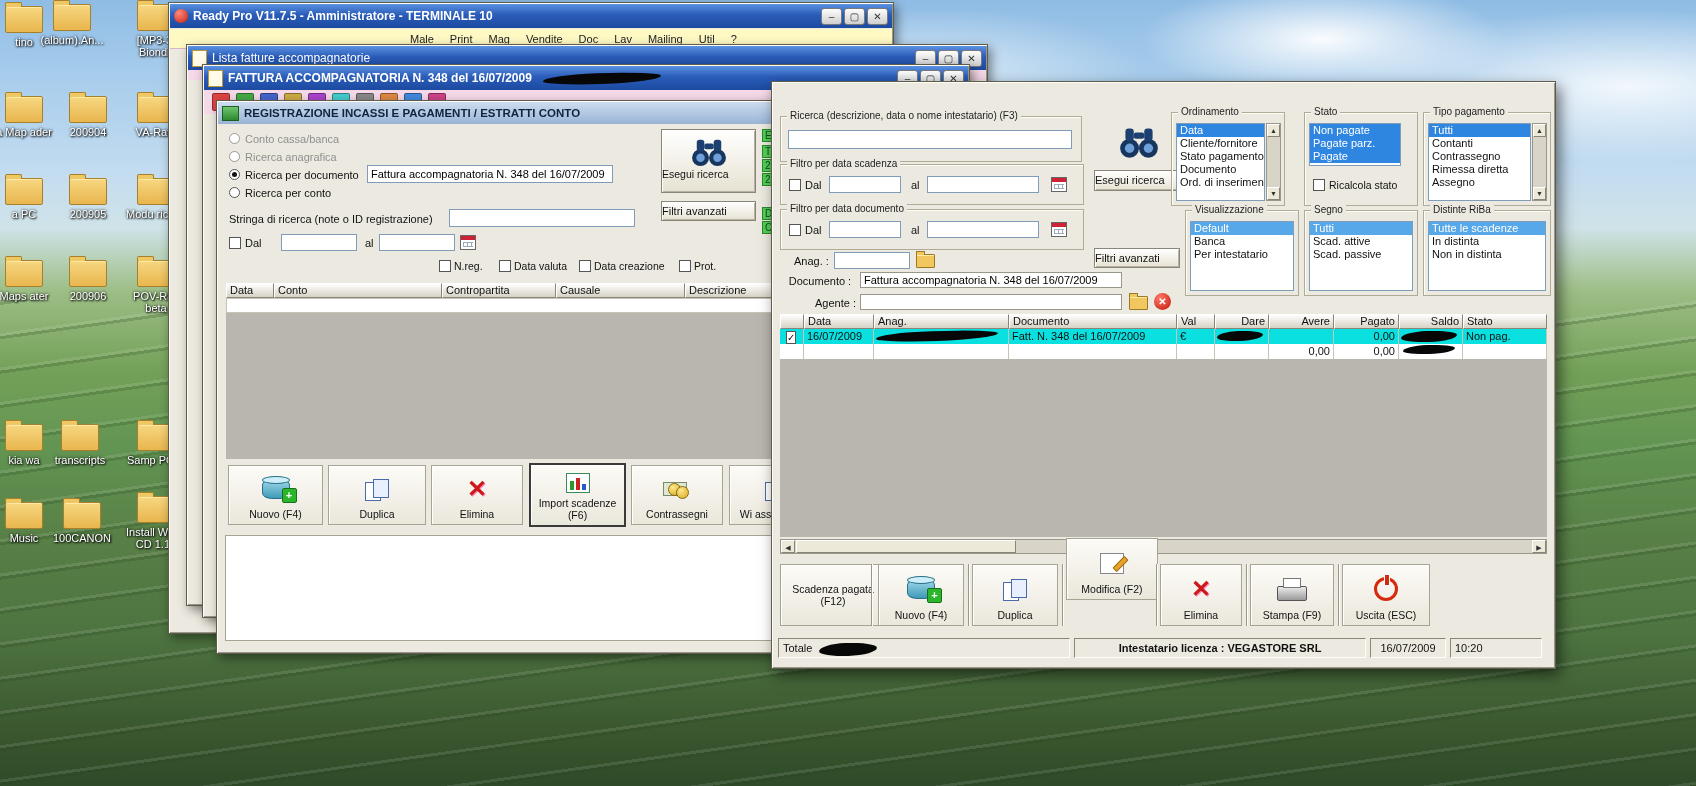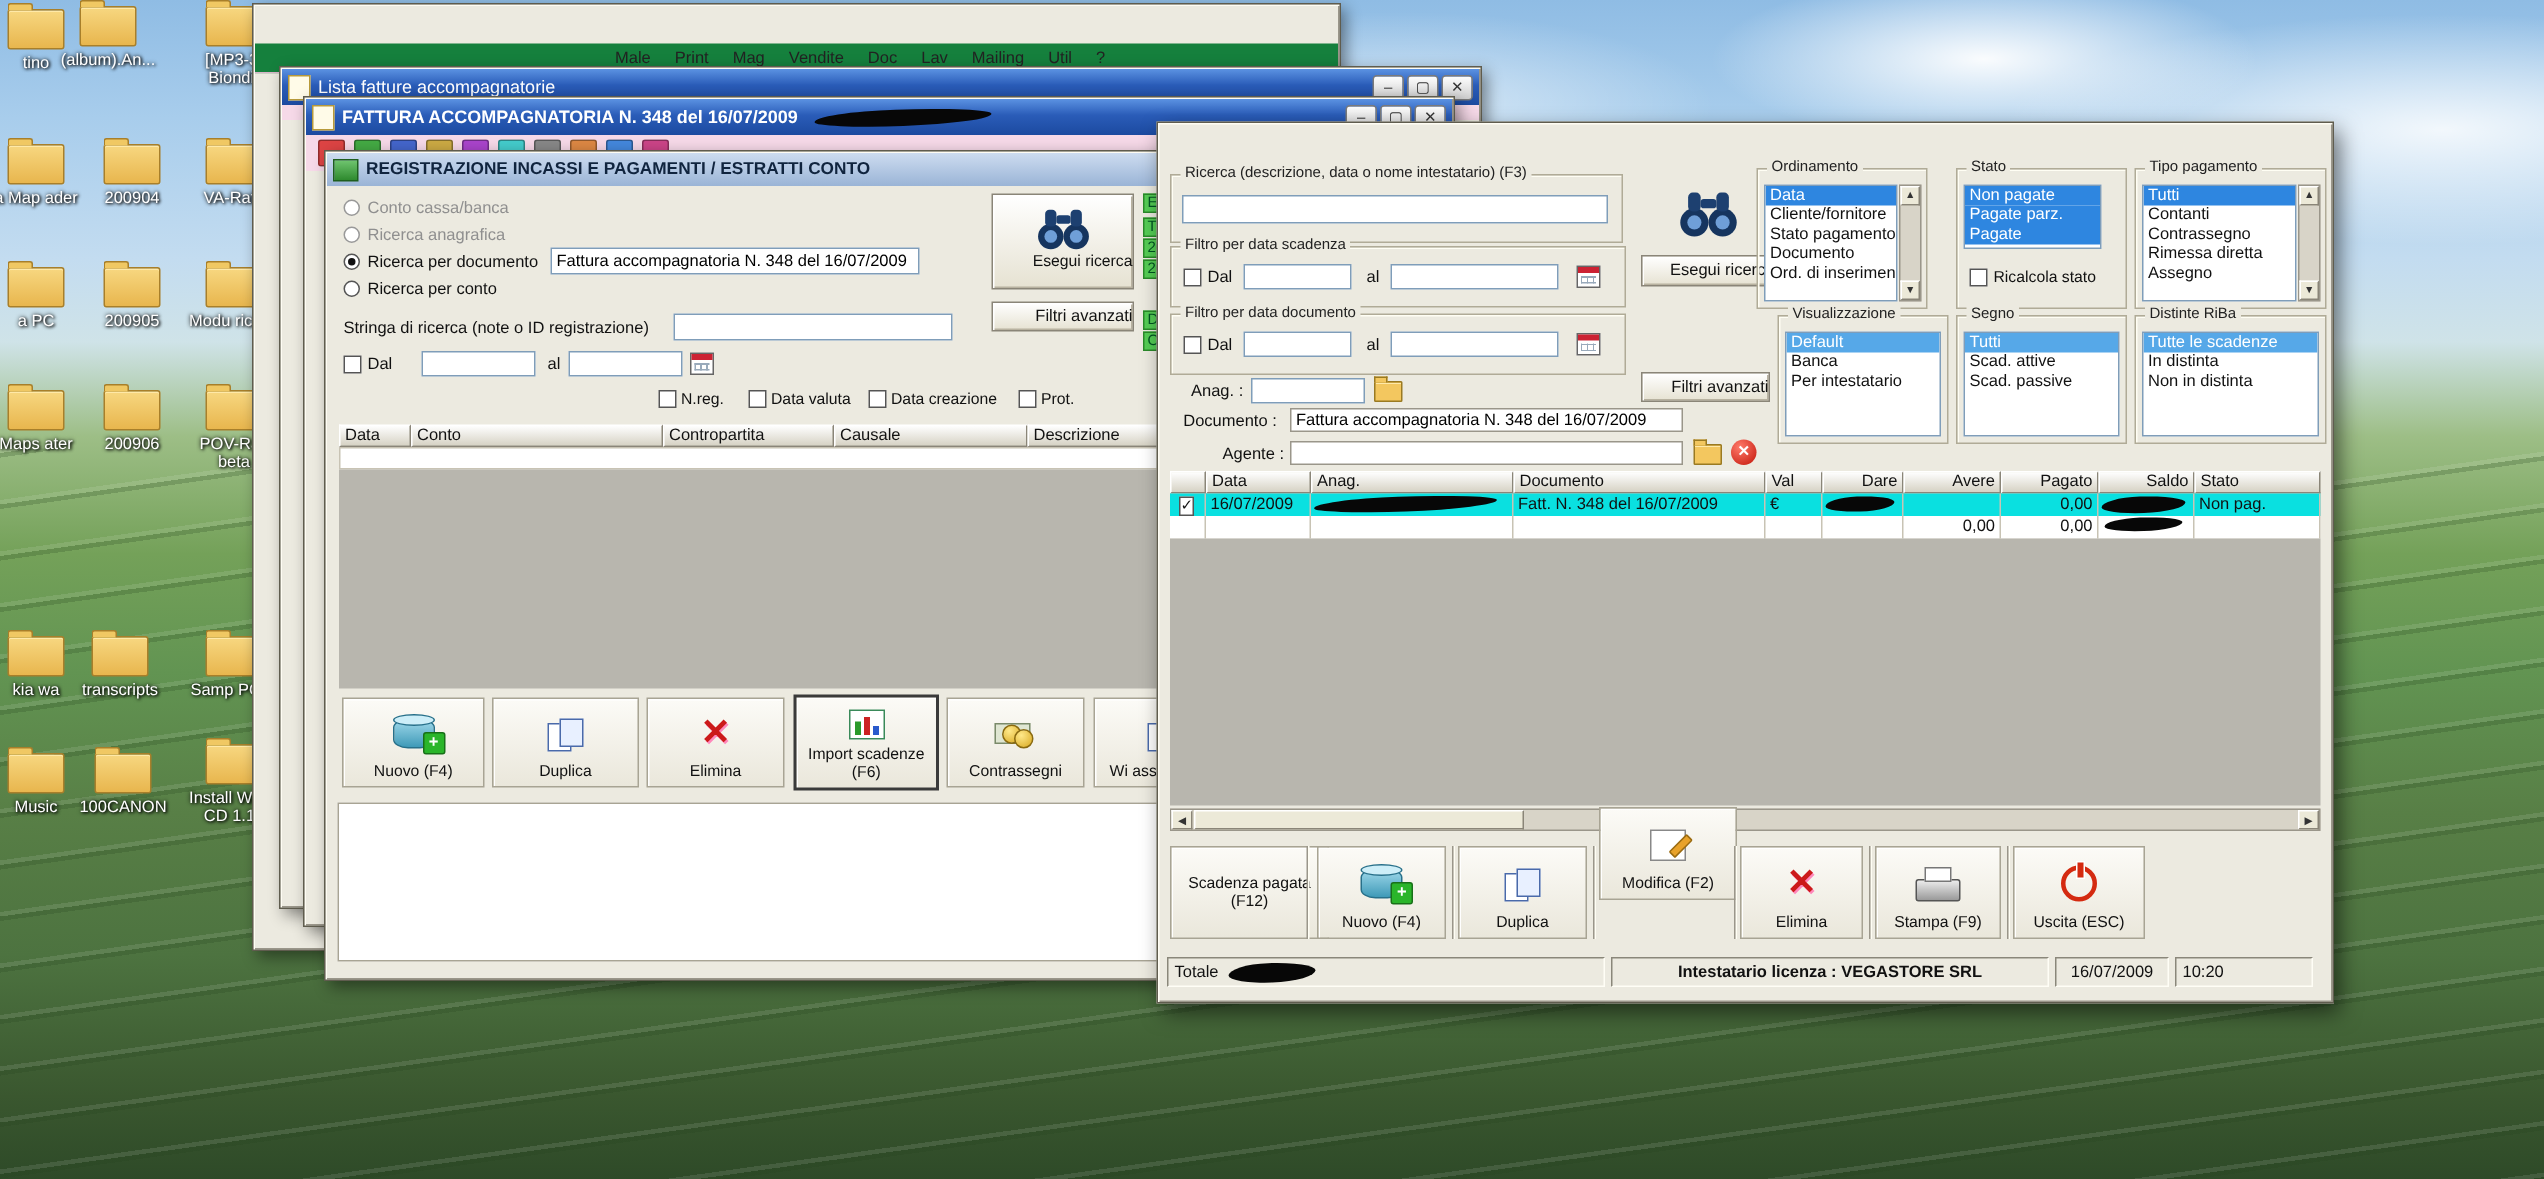--- a/index.html
+++ b/index.html
@@ -26,31 +26,31 @@
   .tb.active{background:linear-gradient(180deg,#eef4fa,#c2d4e8 55%,#aec6de);color:#142a52}
   .tbtitle{font-size:12px;font-weight:bold;white-space:nowrap;overflow:hidden;flex:0 1 auto}
   .tbsp{flex:1}
   .tbtns{display:flex;gap:2px}
   .tbtn{width:21px;height:17px;border:1px solid #7a7a7a;border-radius:3px;background:linear-gradient(#fdfdfd,#cfcfcf);font-size:10px;line-height:15px;text-align:center;color:#333;box-sizing:border-box}
   .tbtn.red{background:linear-gradient(#f4a48c,#d44430 45%,#a82414);border-color:#6e2012;color:#fff}
   .ico-min::before{content:"–"} .ico-max::before{content:"▢"} .ico-x::before{content:"✕"}
   .appico{width:14px;height:14px;border-radius:50%;background:radial-gradient(circle at 35% 30%,#ff8a7a,#c81e10);flex:none}
   .docico{width:13px;height:15px;background:#fffbe8;border:1px solid #b89a3a;flex:none}
   .bookico{width:15px;height:13px;background:linear-gradient(#6fc46f,#2e8a2e);border:1px solid #1e5e1e;flex:none}
-  .menubar{position:absolute;left:1px;right:1px;top:26px;height:20px;background:#15803d;border-bottom:1px solid #d8b4c8;display:flex;align-items:center;gap:16px;padding-left:240px;box-sizing:border-box}
+  .menubar{position:absolute;left:1px;right:1px;top:26px;height:20px;background:#fef9c3;border-bottom:1px solid #d8b4c8;display:flex;align-items:center;gap:16px;padding-left:240px;box-sizing:border-box}
   .mitem{font-size:11px;color:#222;white-space:nowrap}
   .winbody{position:absolute;left:1px;right:1px;bottom:1px;background:#eceae0}
   .pinkbar{position:absolute;left:1px;right:1px;top:25px;height:24px;background:#f6d9e8;display:flex;align-items:center;gap:6px;padding-left:8px;box-sizing:border-box}
   .ticon{width:16px;height:16px;border:1px solid rgba(0,0,0,.35);border-radius:2px}
   
   .lbl{position:absolute;font-size:11px;line-height:14px;white-space:nowrap}
   .grp{position:absolute;border:1px solid #b0ab97;box-shadow:inset 1px 1px 0 #fffef4}
   .glab{position:absolute;top:-7px;left:6px;background:#eceae0;padding:0 3px;font-size:10px;line-height:12px;color:#222;white-space:nowrap}
   .inp{position:absolute;background:#fff;border:1px solid #7f9db9;font-family:inherit;font-size:11px;padding:0 3px;box-sizing:border-box}
-  .btn{position:absolute;box-sizing:border-box;background:linear-gradient(#ffffff,#e6e2d2);border:1px solid #8a8578;box-shadow:inset 1px 1px 0 #fff,inset -1px -1px 0 #b8b2a0;font-size:11px;text-align:right}
+  .btn{position:absolute;box-sizing:border-box;background:linear-gradient(#ffffff,#e6e2d2);border:1px solid #8a8578;box-shadow:inset 1px 1px 0 #fff,inset -1px -1px 0 #b8b2a0;font-size:11px;text-align:left}
   .cb{position:absolute;width:12px;height:12px;background:#fff;border:1px solid #555;box-sizing:border-box;font-size:10px;line-height:10px;text-align:center}
   .cb.on::before{content:"✓";color:#111}
   .rad{position:absolute;width:11px;height:11px;border-radius:50%;border:1px solid #555;background:#fff;box-sizing:border-box}
   .rad.on::before{content:"";display:block;width:5px;height:5px;border-radius:50%;background:#111;margin:2px}
   .rad.dis{border-color:#999}
   .dim{color:#8f8f8f}
   .list{position:absolute;background:#fff;border:1px solid #7f9db9;overflow:hidden}
   .li{height:13px;line-height:13px;padding:0 3px;white-space:nowrap;overflow:hidden;font-size:11px}
   .sel{background:#2e86e0;color:#fff}
   .sel2{background:#56a8e8;color:#fff}
@@ -180,20 +180,30 @@
   <div class="dicon" style="left:50px;top:502px">
       <div class="fold"></div>
       <div class="dlabel">100CANON</div>
     </div>
   <div class="dicon" style="left:124px;top:496px">
       <div class="fold"></div>
       <div class="dlabel">Install Win 7 CD 1.1d</div>
     </div>
 
   <div class="win" style="left:168px;top:2px;width:724px;height:630px;z-index:1">
+    <div class="tb blue">
+      <span class="appico"></span>
+      <span class="tbtitle">Ready Pro V11.7.5 - Amministratore - TERMINALE 10</span>
+      <span class="tbsp"></span>
+      <span class="tbtns">
+        <span class="tbtn ico-min"></span>
+        <span class="tbtn ico-max"></span>
+        <span class="tbtn ico-x"></span>
+      </span>
+    </div>
     <div class="menubar">
       <span class="mitem">Male</span>
       <span class="mitem">Print</span>
       <span class="mitem">Mag</span>
       <span class="mitem">Vendite</span>
       <span class="mitem">Doc</span>
       <span class="mitem">Lav</span>
       <span class="mitem">Mailing</span>
       <span class="mitem">Util</span>
       <span class="mitem">?</span>

